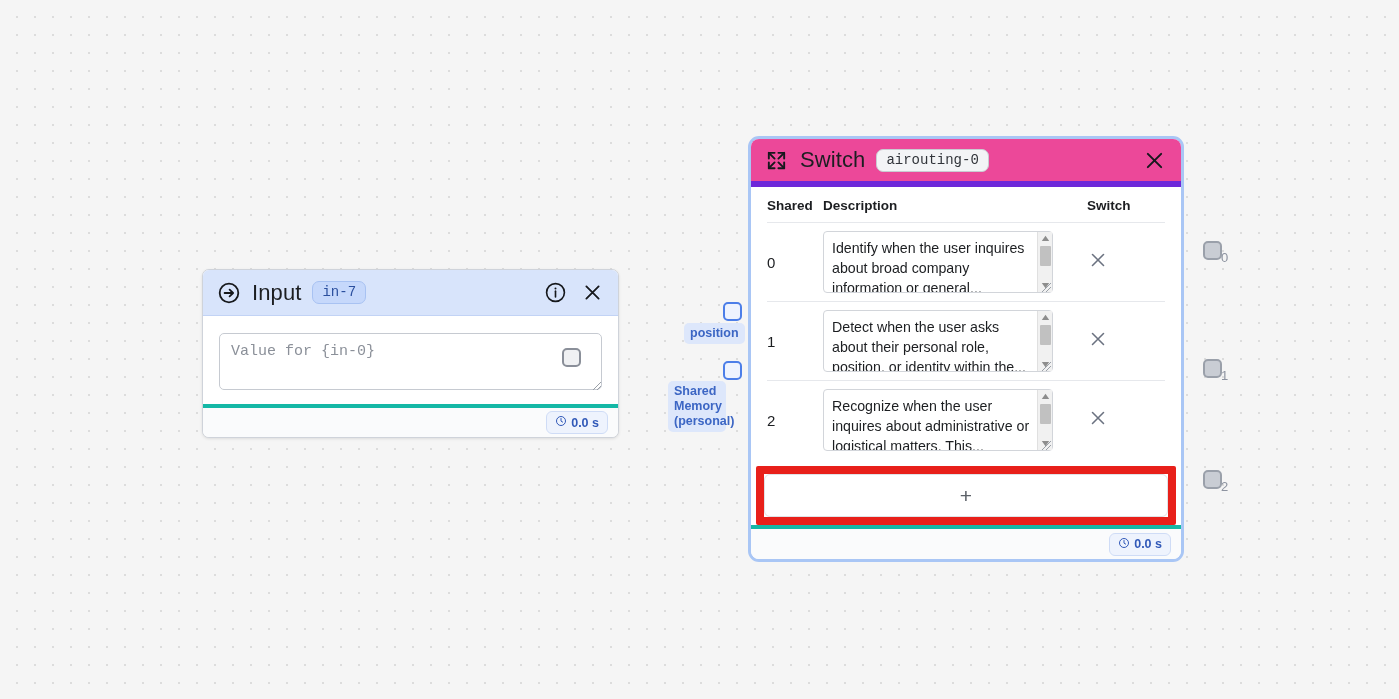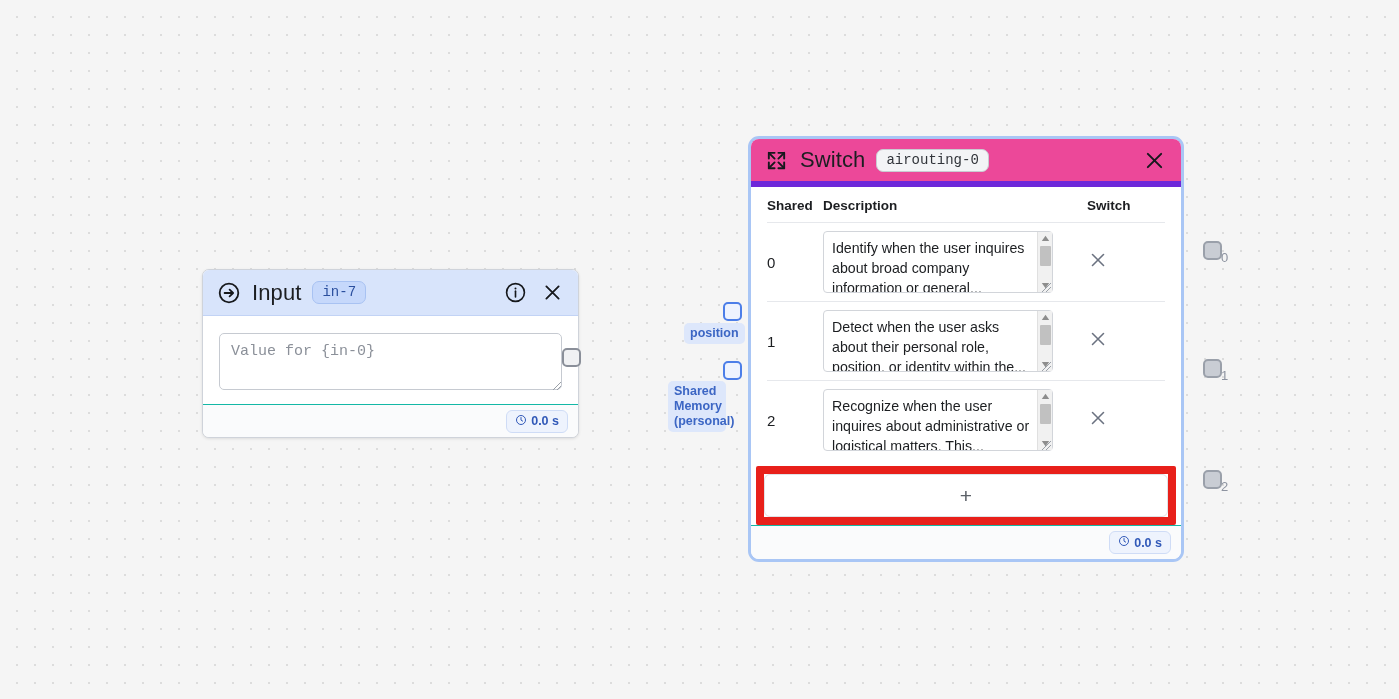--- a/index.html
+++ b/index.html
@@ -39,21 +39,21 @@
     font-size: 14px;
     border-radius: 7px;
     padding: 3px 9px 4px;
     line-height: 1;
     margin-left: 11px;
   }
   .head-spacer { flex: 1; }
   .head-icon { cursor: pointer; display: flex; align-items: center; }
 
   
-  #input-node { left: 202px; top: 269px; width: 377px; }
+  #input-node { left: 202px; top: 269px; width: 417px; }
   #input-node .panel-head {
     background: #d8e4fb;
     border-bottom: 1px solid #c2d3f5;
   }
   .arrow-icon { margin-right: 11px; display: flex; }
   #input-node .badge {
     background: #c6d8fb; color: #2b4f9e; border: 1px solid #a8c2f2;
   }
   .input-body { padding: 17px 16px 14px; background: #fff; }
   .value-area {
@@ -65,21 +65,21 @@
     padding: 9px 11px; resize: none; outline: none;
     display: block;
   }
   .value-area::placeholder { color: #8b9099; }
   .grip {
     position: absolute; right: 17px; bottom: 50px;
     width: 11px; height: 11px; pointer-events: none;
   }
   .panel-foot {
     background: #fafbfc;
-    border-top: 1px solid #14b8a6;
+    border-top: 4px solid #14b8a6;
     height: 33px;
     display: flex; align-items: center; justify-content: flex-end;
     padding: 0 10px;
   }
   .time-badge {
     display: flex; align-items: center; gap: 4px;
     background: #eef3fd; border: 1px solid #cfdcf6;
     border-radius: 6px; padding: 3px 8px;
     color: #3159b8; font-size: 12.5px; font-weight: 700;
   }

